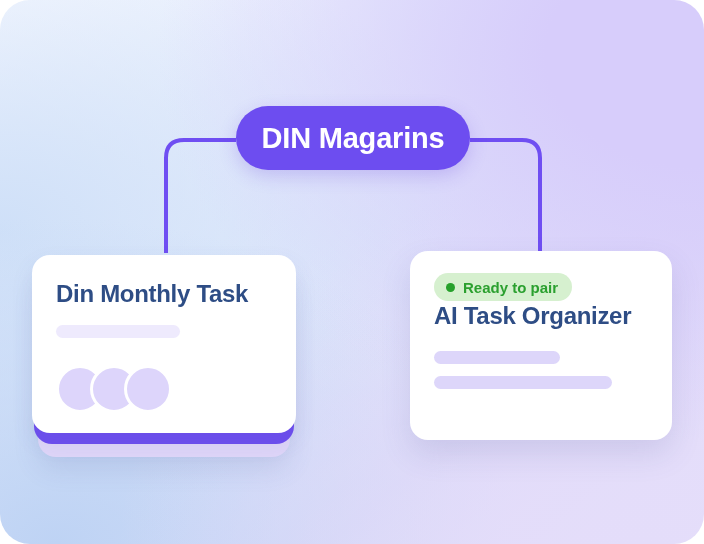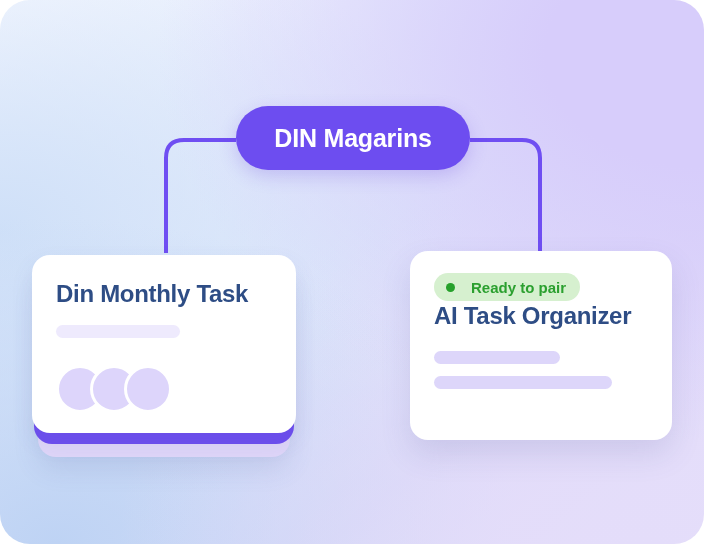--- a/index.html
+++ b/index.html
@@ -53,21 +53,21 @@
     height: 64px;
     border-radius: 32px;
     background: #6d4df0;
     display: flex;
     align-items: center;
     justify-content: center;
     box-shadow: 0 6px 18px rgba(96,60,220,0.22);
   }
   #pill .pill-label {
     color: #ffffff;
-    font-size: 25px;
+    font-size: 29px;
     font-weight: bold;
     letter-spacing: -0.2px;
     line-height: 1;
   }
 
   
   .card {
     position: absolute;
     background: #ffffff;
     border-radius: 18px;
@@ -154,21 +154,21 @@
     top: 251px;
     width: 262px;
     height: 189px;
     padding: 22px 24px 0 24px;
     box-sizing: border-box;
   }
 
   #status-badge {
     display: inline-flex;
     align-items: center;
-    gap: 16px;
+    gap: 8px;
     background: #d6f0cf;
     border-radius: 14px;
     padding: 6px 14px 6px 12px;
     height: 28px;
     box-sizing: border-box;
   }
   #status-dot {
     width: 9px;
     height: 9px;
     border-radius: 50%;

